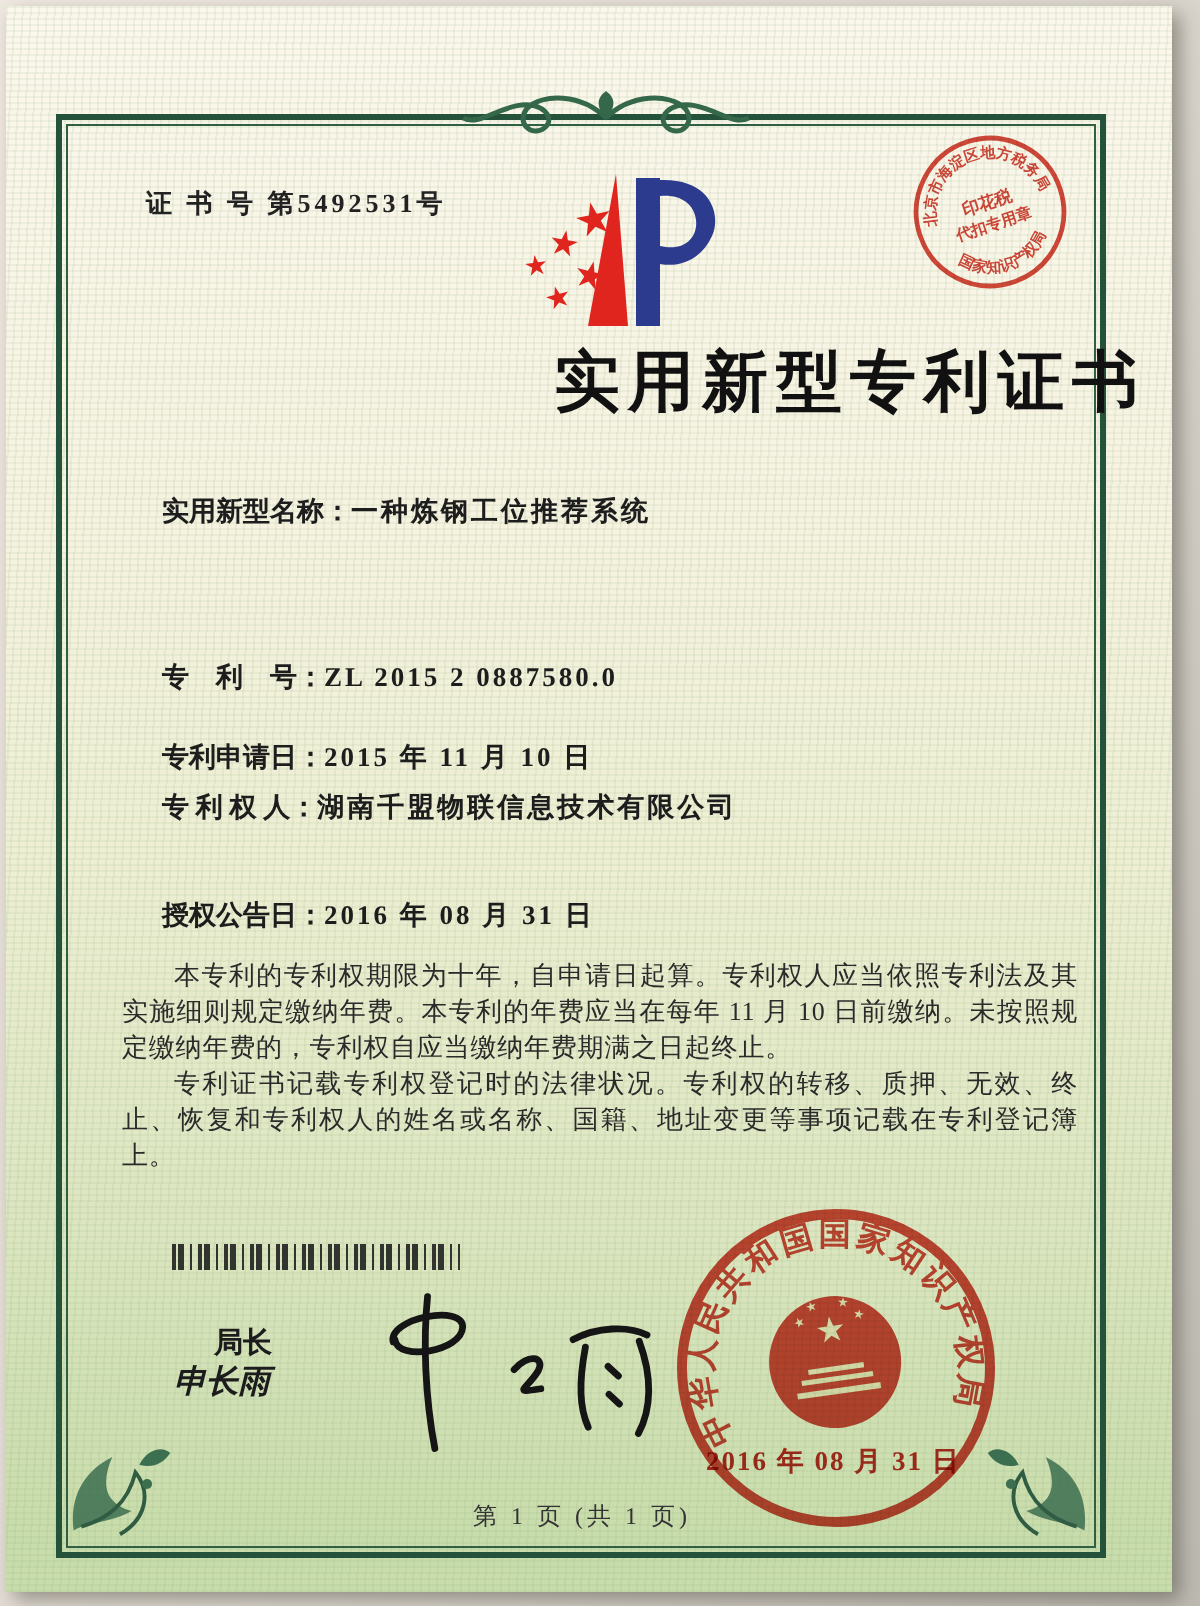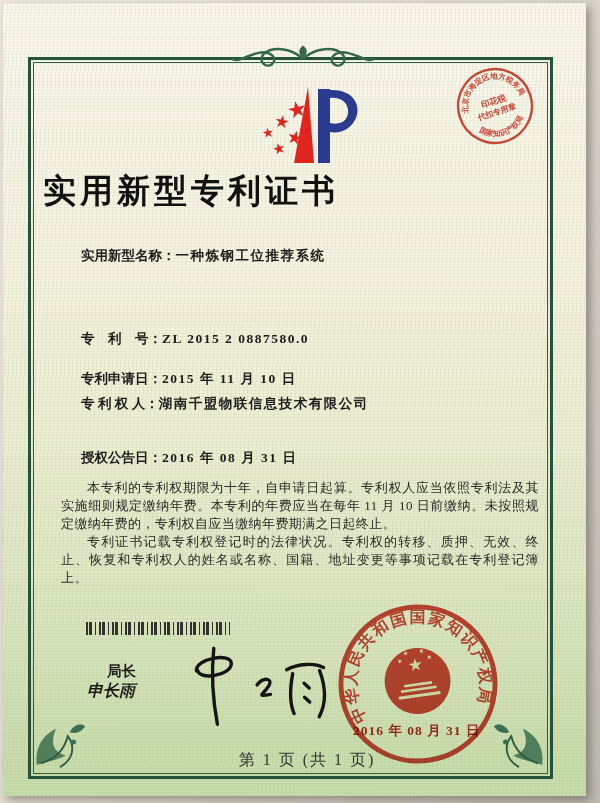--- a/index.html
+++ b/index.html
@@ -22,21 +22,21 @@
   }
   .frame::after{
     content:"";position:absolute;inset:2px;border:1px solid #2f6044;
   }
   .cert-number{
     position:absolute;left:70px;top:90px;font-size:13px;font-weight:bold;
     letter-spacing:2px;color:#222;
   }
   .logo{position:absolute;left:248px;top:78px;}
   .title{
-    position:absolute;left:40px;top:166px;width:530px;text-align:left;
+    position:absolute;left:40px;top:166px;width:530px;text-align:right;
     font-size:33px;font-weight:bold;letter-spacing:4px;color:#111;
   }
   .seal{mix-blend-mode:multiply;opacity:.92;}
   .tax-seal{position:absolute;left:451px;top:62px;transform:rotate(-18deg);}
   .office-seal{position:absolute;left:330px;top:596px;transform:rotate(-8deg);}
   .field{
     position:absolute;left:78px;font-size:13.5px;font-weight:bold;color:#1d1d1d;
     white-space:nowrap;
   }
   .field .value{letter-spacing:1.5px;}
@@ -55,22 +55,22 @@
       #1c1c1c 9px 10px,transparent 10px 13px);
   }
   .chief-title{position:absolute;left:84px;top:659px;font-size:14.5px;font-weight:bold;color:#1c1c1c;margin-left:20px;}
   .chief-name{position:absolute;left:84px;top:678px;font-size:16px;font-weight:bold;color:#1c1c1c;font-style:italic;}
   .signature{position:absolute;left:172px;top:634px;transform:rotate(-2deg);}
   .seal-date{
     position:absolute;left:350px;top:719px;font-size:13.5px;font-weight:bold;
     color:#c03026;letter-spacing:1px;mix-blend-mode:multiply;
   }
   .footer-page{
-    position:absolute;left:44px;top:747px;width:520px;text-align:center;
-    font-size:16px;color:#333;letter-spacing:2px;
+    position:absolute;left:28px;top:747px;width:520px;text-align:center;
+    font-size:12px;color:#333;letter-spacing:2px;
   }
   .ornament-top{position:absolute;left:215px;top:40px;}
   .ornament-bl{position:absolute;left:28px;top:710px;}
   .ornament-br{position:absolute;left:487px;top:710px;transform:scaleX(-1);}
 </style>
 </head>
 <body>
 
 <div class="page">
 
@@ -98,20 +98,21 @@
   <svg class="ornament-top" width="170" height="32">
     <use href="#flourish" width="170" height="32"></use>
   </svg>
   <svg class="ornament-bl" width="58" height="58">
     <use href="#cornerFlourish" width="58" height="58"></use>
   </svg>
   <svg class="ornament-br" width="58" height="58">
     <use href="#cornerFlourish" width="58" height="58"></use>
   </svg>
 
+  <div class="cert-number">证 书 号 第5492531号</div>
 
   <svg class="logo" width="115" height="88" viewBox="0 0 115 88">
     <path d="M57 6 L63 82 L43 82 Z" fill="#e0251f"></path>
     <path d="M67 8 L79 8 L79 82 L67 82 Z" fill="#2c3b8e"></path>
     <path d="M79 9 C104 8 110 26 105 37 C100 48 90 53 79 51 L79 42 C92 45 98 37 97 29 C96 20 88 16 79 17 Z" fill="#2c3b8e"></path>
     <use href="#starp" transform="translate(46,29) scale(9) rotate(-12)" fill="#e0251f"></use>
     <use href="#starp" transform="translate(31,41) scale(7) rotate(10)" fill="#e0251f"></use>
     <use href="#starp" transform="translate(17,52) scale(5.5) rotate(-8)" fill="#e0251f"></use>
     <use href="#starp" transform="translate(44,57) scale(7.5) rotate(14)" fill="#e0251f"></use>
     <use href="#starp" transform="translate(28,68) scale(6) rotate(-15)" fill="#e0251f"></use>

